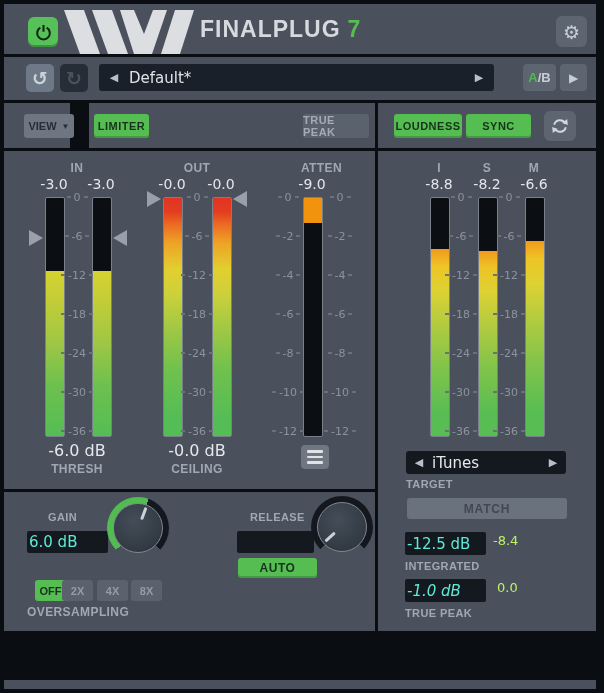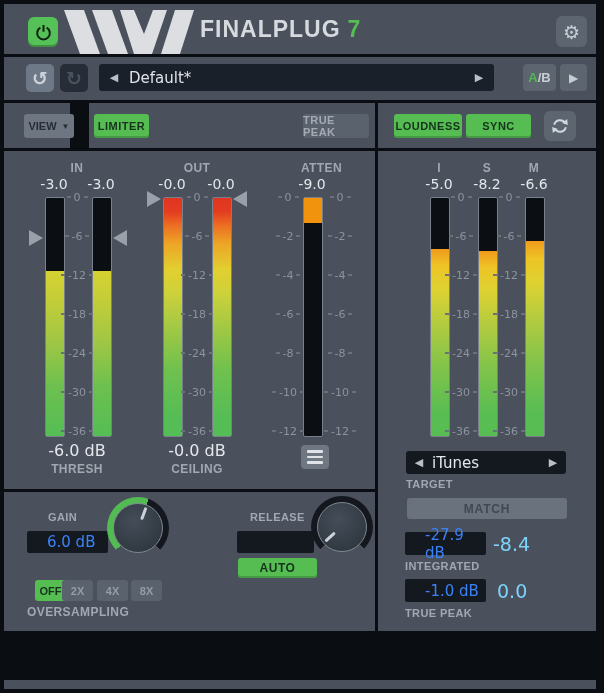--- a/index.html
+++ b/index.html
@@ -62,22 +62,22 @@
   .caption{position:absolute;text-align:center;font-size:12px;}
   #menu-btn{position:absolute;left:297px;top:294px;width:28px;height:24px;background:#6f7782;border-radius:4px;display:flex;flex-direction:column;align-items:center;justify-content:center;gap:3px;}
   #menu-btn i{display:block;width:16px;height:2.5px;background:#dfe3e8;border-radius:1px;}
 
   
   #target-select{position:absolute;left:28px;top:300px;width:160px;height:23px;background:#141920;border-radius:3px;display:flex;align-items:center;color:#e4e7eb;font-size:15px;}
   #target-select .arr{color:#b9bfc8;font-size:11px;width:26px;text-align:center;}
   #target-select .arr.right{margin-left:auto;}
   #target-label{left:28px;top:327px;font-size:11px;}
   #match-btn{position:absolute;left:29px;top:347px;width:160px;height:21px;background:#6a727d;border-radius:3px;display:flex;align-items:center;justify-content:center;color:#414854;font-family:"Liberation Sans",sans-serif;font-weight:bold;font-size:12px;letter-spacing:.8px;}
-  .field{position:absolute;background:#141920;border-radius:2px;color:#3b82f6;font-size:15px;display:flex;align-items:center;padding-left:20px;box-sizing:border-box;}
-  .orange-read{position:absolute;color:#7dd3fc;font-size:19px;}
+  .field{position:absolute;background:#141920;border-radius:2px;color:#5eead4;font-size:15px;display:flex;align-items:center;padding-left:2px;box-sizing:border-box;}
+  .orange-read{position:absolute;color:#bef264;font-size:13px;}
   #integrated-label{left:27px;top:409px;font-size:11px;}
   #truepeak-label{left:27px;top:456px;font-size:11px;}
 
   
   #bottomleft{left:4px;top:492px;width:371px;height:139px;}
   #gain-label{left:44px;top:19px;font-size:11px;}
   #release-label{left:246px;top:19px;font-size:11px;}
   #gain-field{left:23px;top:39px;width:81px;height:22px;}
   #release-field{left:233px;top:39px;width:77px;height:22px;}
   .knob{position:absolute;width:62px;height:62px;}
@@ -242,28 +242,28 @@
     </div>
 
   <div class="panel" id="rightpanel">
     <div id="target-select">
       <span class="arr">◀</span>
       <span>iTunes</span>
       <span class="arr right">▶</span>
     </div>
     <div class="abs lbl" id="target-label">TARGET</div>
     <div id="match-btn">MATCH</div>
-    <div class="field" style="left:27px;top:381px;width:81px;height:23px;">-27.9 dB</div>
+    <div class="field" style="left:27px;top:381px;width:81px;height:23px;">-12.5 dB</div>
     <div class="orange-read" style="left:115px;top:382px;">-8.4</div>
     <div class="abs lbl" id="integrated-label">INTEGRATED</div>
-    <div class="field" style="left:27px;top:428px;width:81px;height:23px;">-1.0 dB</div>
+    <div class="field" style="left:27px;top:428px;width:81px;height:23px;font-style:italic;">-1.0 dB</div>
     <div class="orange-read" style="left:119px;top:429px;">0.0</div>
     <div class="abs lbl" id="truepeak-label">TRUE PEAK</div>
   <div class="meter-head lbl" style="left: 31px; top: 10px; width: 60px;">I</div>
-      <div class="meter-value val" style="left: 39px; top: 25px; width: 44px;">-5.0</div>
+      <div class="meter-value val" style="left: 39px; top: 25px; width: 44px;">-8.8</div>
       <div class="meter-bar" style="left: 52px; top: 46px; height: 238px;">
         <div class="meter-fill fill-ism" style="top: 51.2403px;"></div>
       </div>
       <div class="meter-head lbl" style="left: 79px; top: 10px; width: 60px;">S</div>
       <div class="meter-value val" style="left: 87px; top: 25px; width: 44px;">-8.2</div>
       <div class="meter-bar" style="left: 100px; top: 46px; height: 238px;">
         <div class="meter-fill fill-ism" style="top: 53.1861px;"></div>
       </div>
       <div class="meter-head lbl" style="left: 126px; top: 10px; width: 60px;">M</div>
       <div class="meter-value val" style="left: 134px; top: 25px; width: 44px;">-6.6</div>

